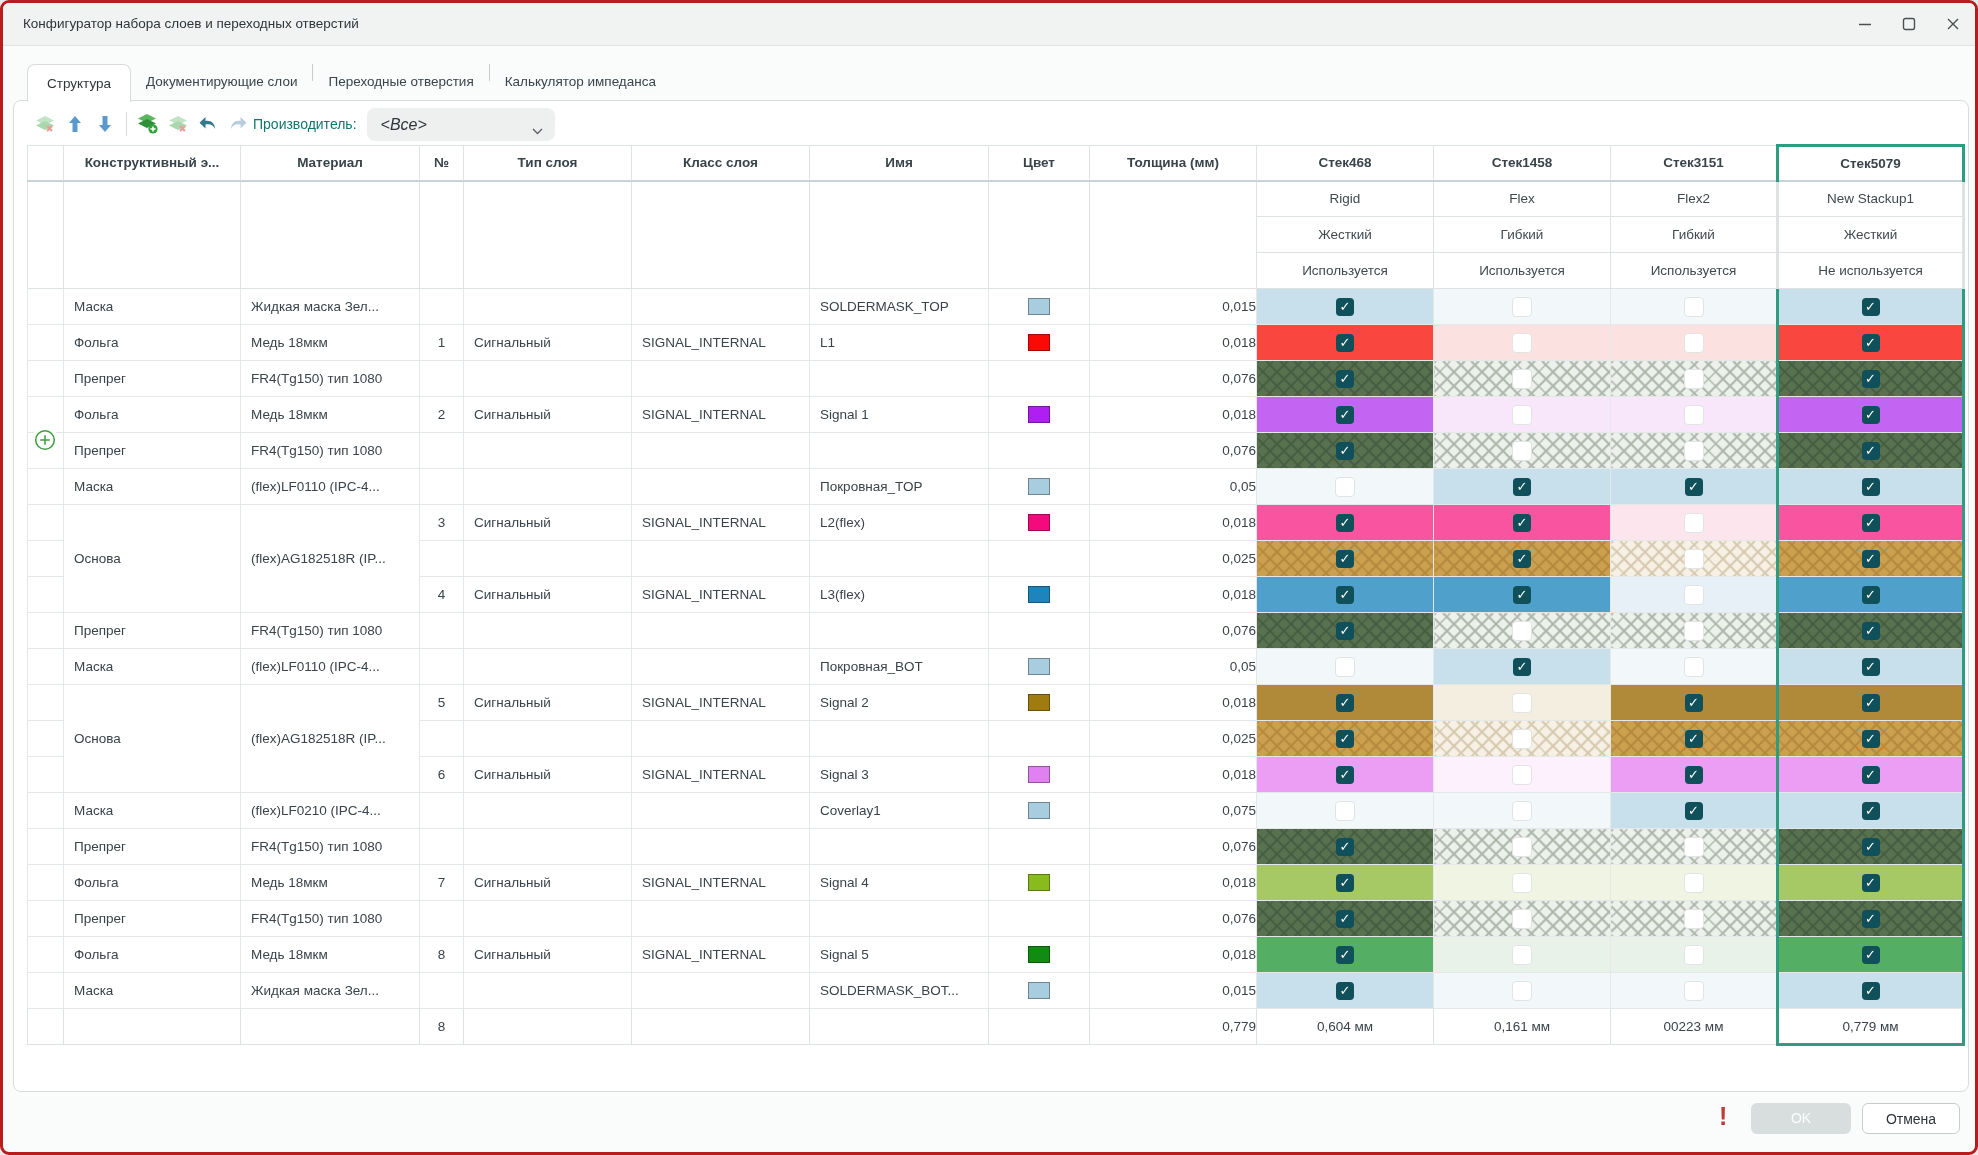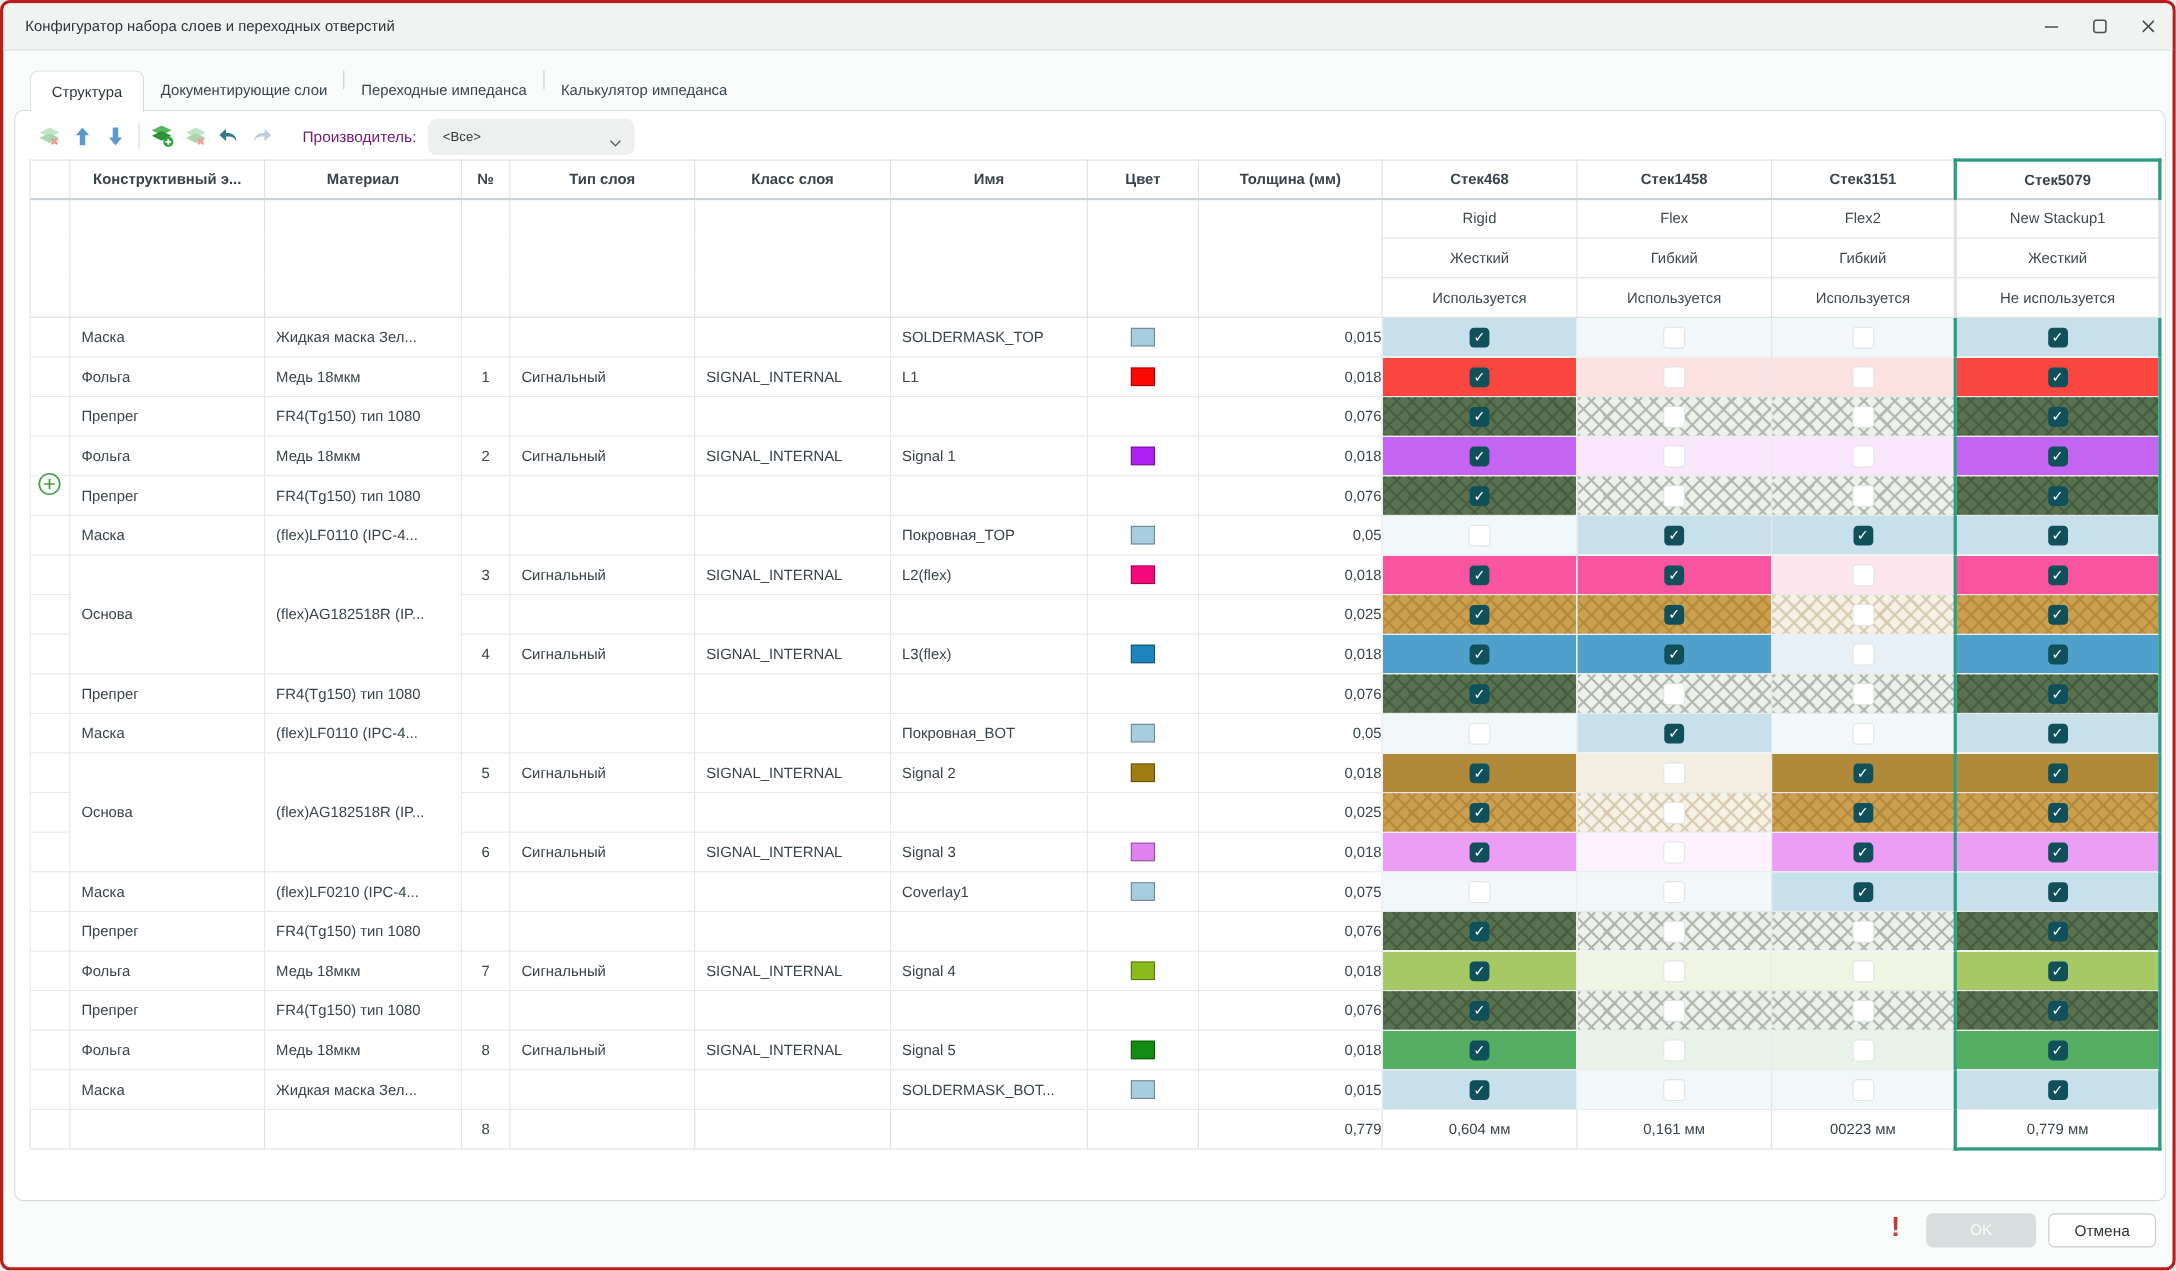--- a/index.html
+++ b/index.html
@@ -17,23 +17,23 @@
               padding:0 19px;line-height:37px;height:37px;color:#2E3539;}
   .tab.plain{padding:0 15px;line-height:36px;height:36px;}
   .tab-sep{width:1px;height:17px;background:#C7CCCC;margin-bottom:10px;}
   
   .panel{position:absolute;left:10px;top:97px;width:1956px;height:992px;background:#fff;
          border:1px solid #D8DCDC;border-radius:8px;box-sizing:border-box;z-index:1;}
   
   .toolbar{position:absolute;left:16px;top:5px;height:36px;display:flex;align-items:center;}
   .tbtn{width:30px;height:28px;display:flex;align-items:center;justify-content:center;}
   .tb-sep{width:1px;height:24px;background:#D8DBDB;margin:0 6px;}
-  .tb-label{margin-left:22px;font-size:14px;color:#701a75;}
+  .tb-label{font-size:14px;color:#0f766e;}
   .dropdown{margin-left:10px;width:188px;height:33px;background:#EEF0F0;border-radius:8px;position:relative;}
-  .dd-value{position:absolute;left:14px;top:0;line-height:33px;font-size:12px;color:#2E3539;}
+  .dd-value{position:absolute;left:14px;top:0;line-height:33px;font-size:16px;color:#2E3539;font-style:italic;}
   .dd-chevron{position:absolute;right:12px;top:13px;color:#5A6468;}
   
   .table-wrap{position:absolute;left:13px;top:43px;}
   table{border-collapse:collapse;table-layout:fixed;width:1936px;font-size:13.5px;color:#39444A;}
   td,th{border:1px solid #E4E8E9;padding:0;overflow:hidden;white-space:nowrap;box-sizing:border-box;}
   table{border:1px solid #C6CDD0;}
   thead th{height:35px;font-weight:bold;font-size:13.5px;color:#39444A;border-color:#DDE2E3;
            border-bottom:2px solid #C9D2D4;background:#fff;}
   .h-sub td{height:36px;text-align:center;border-color:#DDE2E3;color:#3F4A4E;}
   tbody td{height:36px;}
@@ -82,21 +82,21 @@
             <path d="M2 2 L12 12 M12 2 L2 12" stroke="#4A4F52" stroke-width="1.4"></path>
           </svg>
       </div>
     </div>
   </div>
 
   <div class="tabs">
     <div class="tab active">Структура</div>
     <div class="tab plain">Документирующие слои</div>
     <div class="tab-sep"></div>
-    <div class="tab plain">Переходные импеданса</div>
+    <div class="tab plain">Переходные отверстия</div>
     <div class="tab-sep"></div>
     <div class="tab plain">Калькулятор импеданса</div>
   </div>
 
   <div class="panel">
 
     <div class="toolbar">
       <div class="tbtn">
         <svg width="22" height="20" viewBox="0 0 22 20">
             <path d="M11 2 L20 6.5 11 11 2 6.5Z" fill="#C3E3C6"></path>

